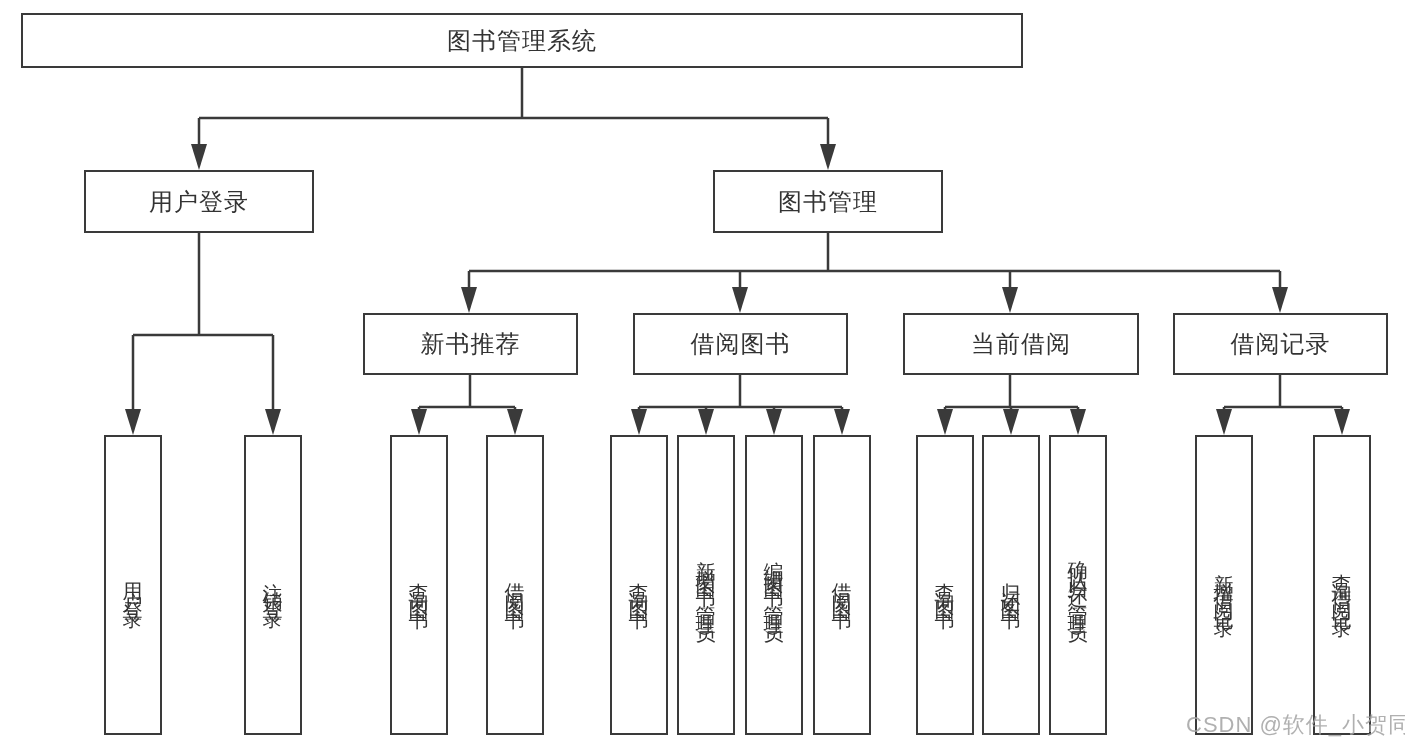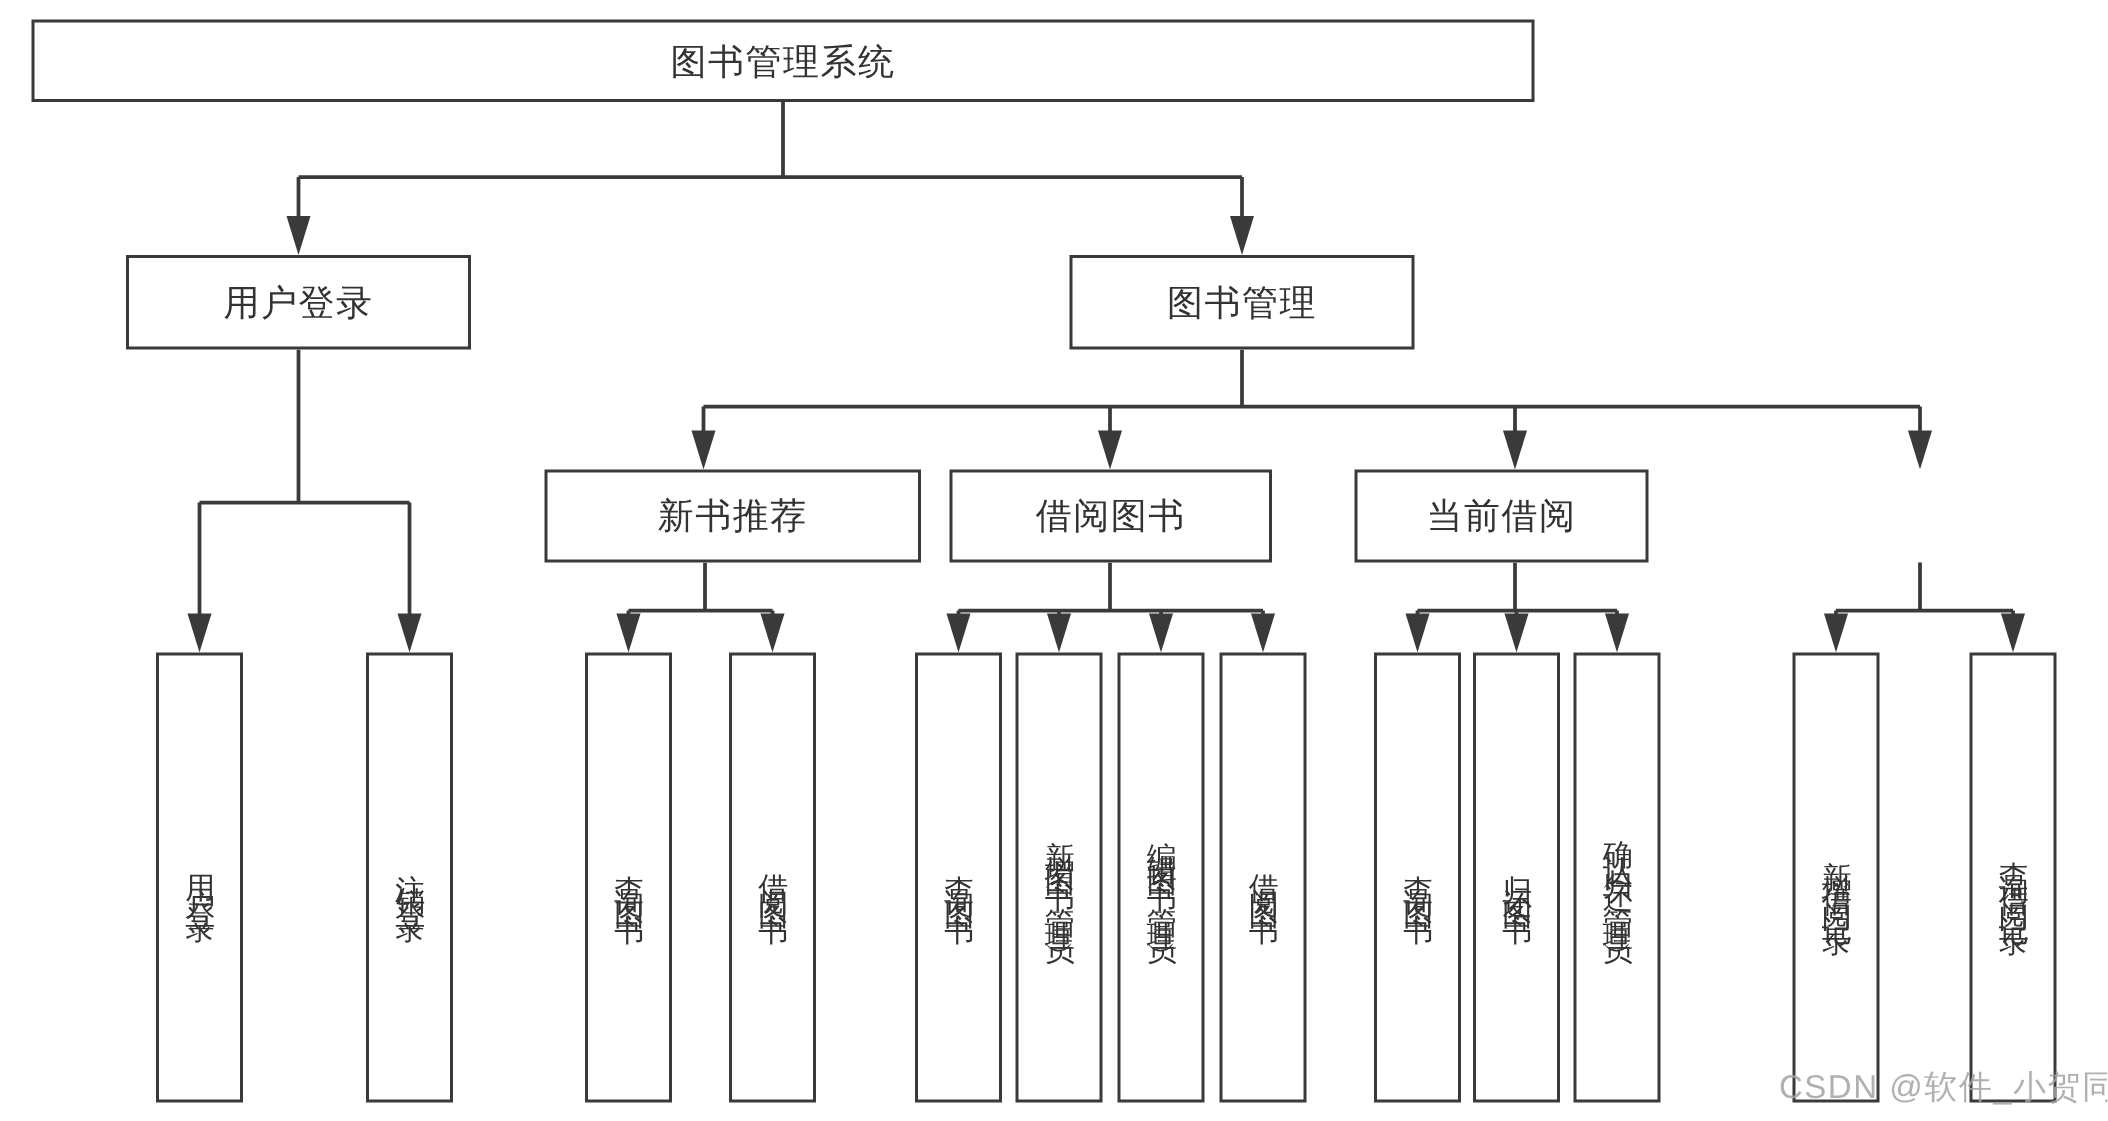--- a/index.html
+++ b/index.html
@@ -28,23 +28,23 @@
     writing-mode:vertical-rl;
     text-orientation:mixed;
     letter-spacing:9px;
     font-size:20px;
     line-height:1;
   }
   
   #n-root          {left:21px;  top:13px;  width:1002px; height:55px;}
   #n-user-login    {left:84px;  top:170px; width:230px;  height:63px;}
   #n-book-mgmt     {left:713px; top:170px; width:230px;  height:63px;}
-  #n-new-book-rec  {left:363px; top:313px; width:251px;  height:62px;}
+  #n-new-book-rec  {left:363px; top:313px; width:215px;  height:62px;}
   #n-book-borrow   {left:633px; top:313px; width:215px;  height:62px;}
-  #n-current-borrow{left:903px; top:313px; width:196px;  height:62px;}
+  #n-current-borrow{left:903px; top:313px; width:236px;  height:62px;}
   #n-borrow-records{left:1173px;top:313px; width:215px;  height:62px;}
   .leaf{top:435px;width:58px;height:300px;}
   #l-user-login {left:104px;}
   #l-logout     {left:244px;}
   #l-nb-query   {left:390px;}
   #l-nb-borrow  {left:486px;}
   #l-bb-query   {left:610px;}
   #l-bb-add     {left:677px;}
   #l-bb-edit    {left:745px;}
   #l-bb-borrow  {left:813px;}
@@ -113,20 +113,21 @@
   </svg>
 
   <div class="node" id="n-root">图书管理系统</div>
 
   <div class="node" id="n-user-login">用户登录</div>
   <div class="node" id="n-book-mgmt">图书管理</div>
 
   <div class="node" id="n-new-book-rec">新书推荐</div>
   <div class="node" id="n-book-borrow">借阅图书</div>
   <div class="node" id="n-current-borrow">当前借阅</div>
+  <div class="node" id="n-borrow-records">借阅记录</div>
 
   <div class="node vert leaf" id="l-user-login">用户登录</div>
   <div class="node vert leaf" id="l-logout">注销登录</div>
   <div class="node vert leaf" id="l-nb-query">查询图书</div>
   <div class="node vert leaf" id="l-nb-borrow">借阅图书</div>
   <div class="node vert leaf" id="l-bb-query">查询图书</div>
   <div class="node vert leaf" id="l-bb-add">新增图书（管理员）</div>
   <div class="node vert leaf" id="l-bb-edit">编辑图书（管理员）</div>
   <div class="node vert leaf" id="l-bb-borrow">借阅图书</div>
   <div class="node vert leaf" id="l-cb-query">查询图书</div>

